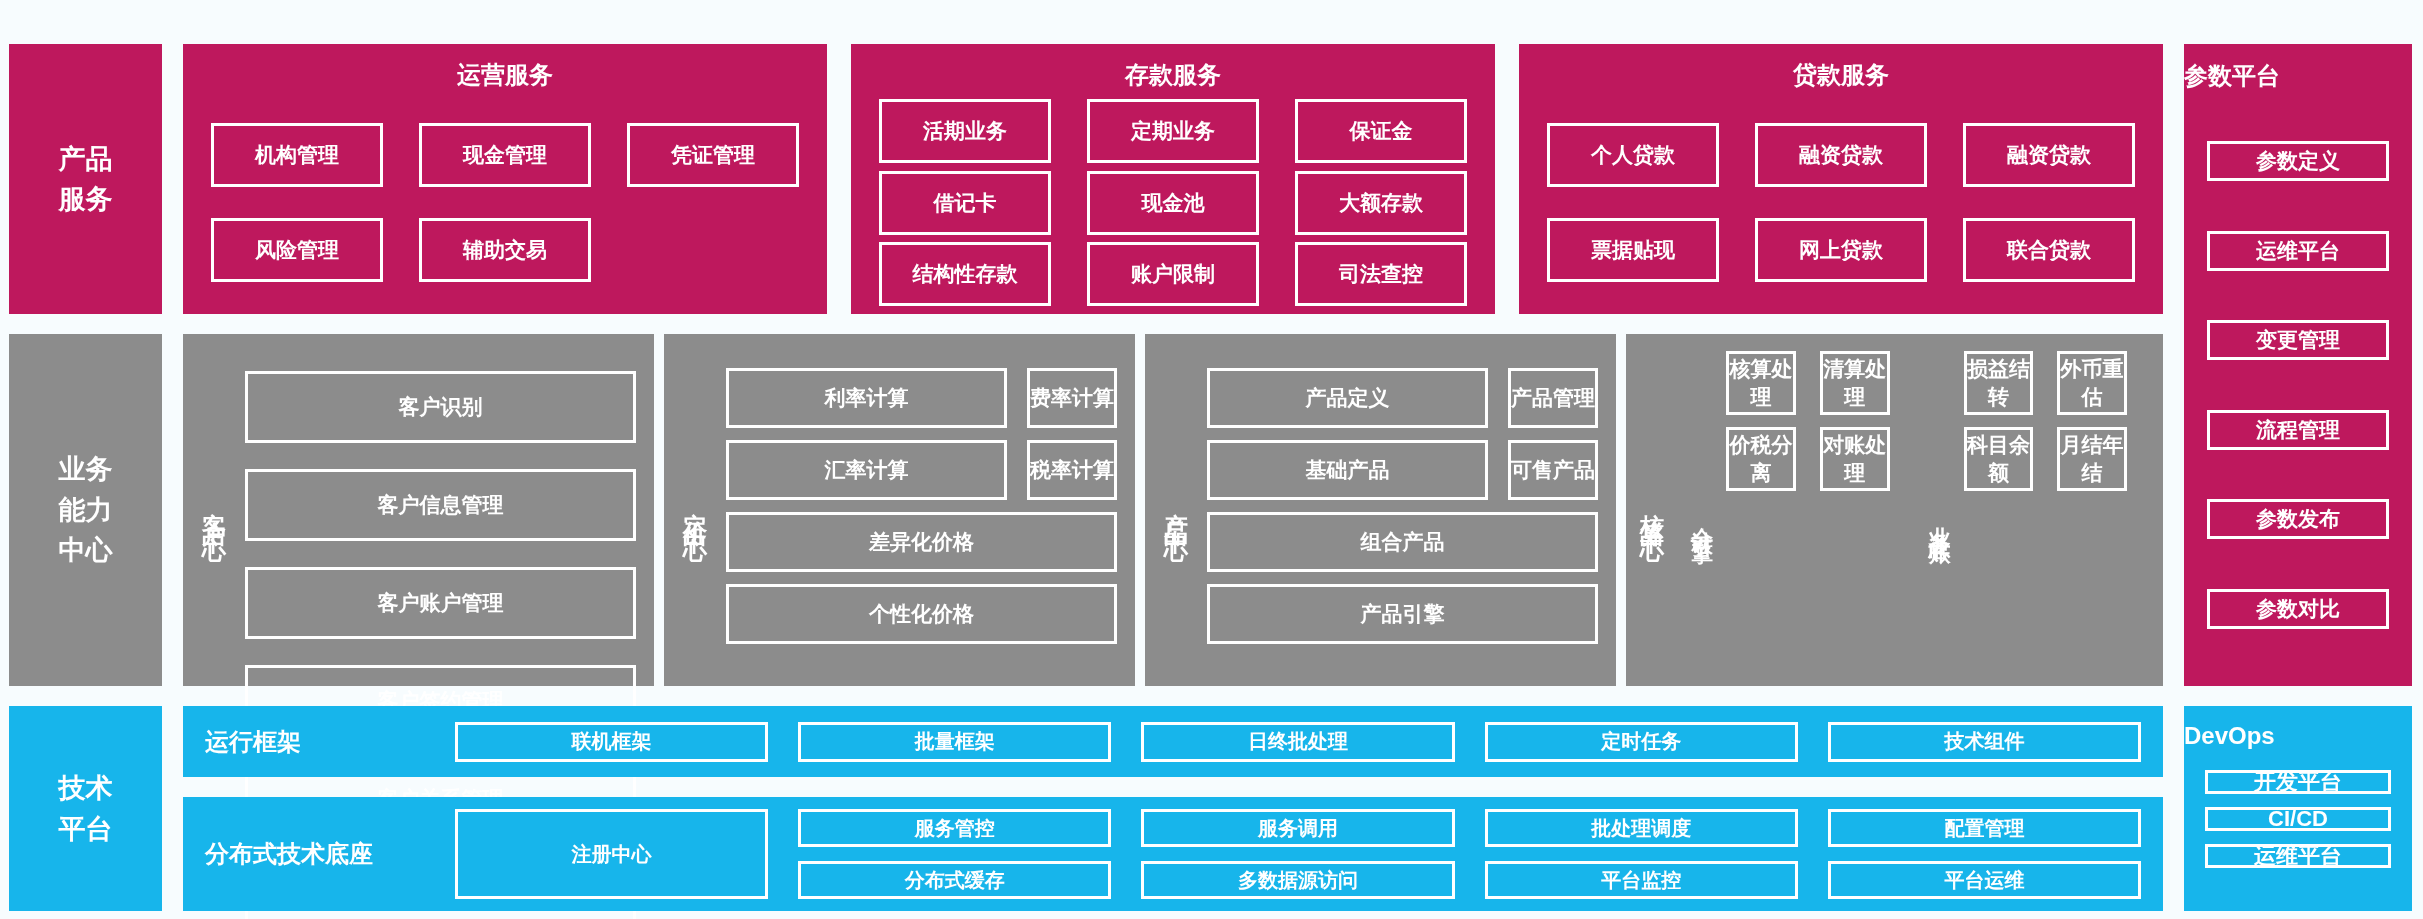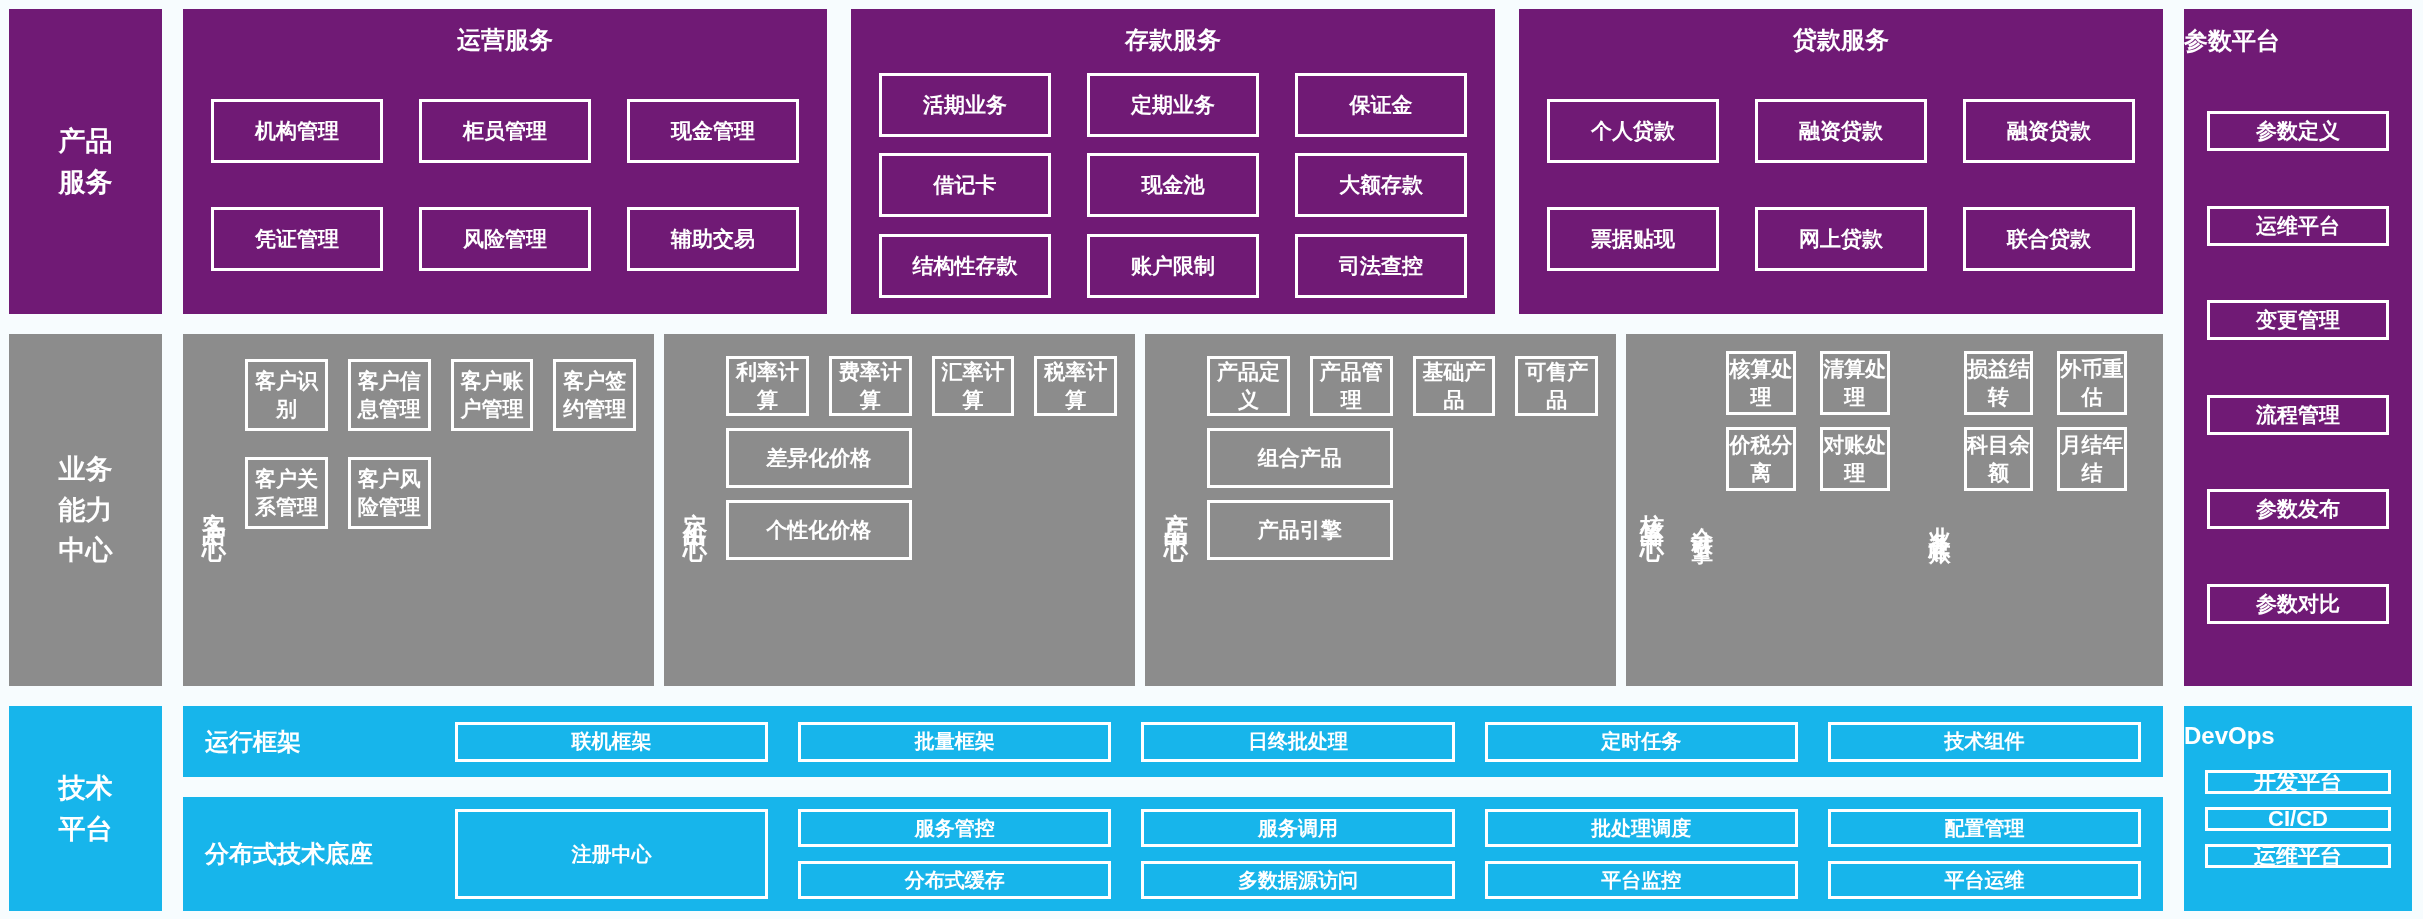--- a/index.html
+++ b/index.html
@@ -14,21 +14,21 @@
   .layout {
     display: grid;
     width: 2423px;
     height: 919px;
     padding: 9px 11px 8px 9px;
     grid-template-columns: 153px 1fr 228px;
     grid-template-rows: 305px 352px 71px 114px;
     column-gap: 21px;
     row-gap: 20px;
   }
-  .teal { background: #701a75; }
+  .teal { background: #be185d; margin-top: 35px; }
   .blue { background: #17b5eb; }
   .gray { background: #8c8c8c; }
 
   
   .rail {
     display: flex; flex-direction: column;
     align-items: center; justify-content: center;
     font-size: 27px; line-height: 1.5; text-align: center;
   }
   .rail-product  { grid-column: 1; grid-row: 1; }
@@ -57,25 +57,26 @@
   .cap-panel { flex: 1; display: flex; }
   .cap-panel.wider { flex: 1.14; }
   .v-label {
     writing-mode: vertical-lr; text-orientation: upright;
     font-size: 24px; letter-spacing: 8px;
     display: flex; align-items: center; justify-content: center;
     width: 62px; flex-shrink: 0;
   }
   .cap-grid {
     flex: 1; display: grid;
-    grid-template-columns: 1fr 1fr 1fr 1fr;
+    grid-template-columns: 1fr;
     grid-auto-rows: 72px;
     gap: 26px 20px;
     padding: 25px 18px 0 0;
     align-content: start;
+    margin-top: 12px;
   }
   .cap-grid.tight { grid-auto-rows: 60px; gap: 12px 20px; padding-top: 22px; }
   .span2 { grid-column: 1 / 3; }
 
   
   .acct-main { display: flex; }
   .acct-label { width: 52px; }
   .acct-groups { flex: 1; display: flex; flex-direction: row; gap: 26px; padding: 17px 36px 0 0; }
   .acct-group { display: flex; }
   .acct-sub-label { width: 48px; font-size: 22px; letter-spacing: 5px; }
@@ -139,21 +140,20 @@
   <div class="rail blue rail-tech">
     <span>技术</span>
     <span>平台</span>
   </div>
 
   <div class="top-row">
     <section class="svc-panel teal">
       <h2 class="svc-title">运营服务</h2>
       <div class="svc-grid">
         <div class="box">机构管理</div>
-        <div class="box">柜员管理</div>
         <div class="box">现金管理</div>
         <div class="box">凭证管理</div>
         <div class="box">风险管理</div>
         <div class="box">辅助交易</div>
       </div>
     </section>
     <section class="svc-panel teal">
       <h2 class="svc-title">存款服务</h2>
       <div class="svc-grid">
         <div class="box">活期业务</div>

